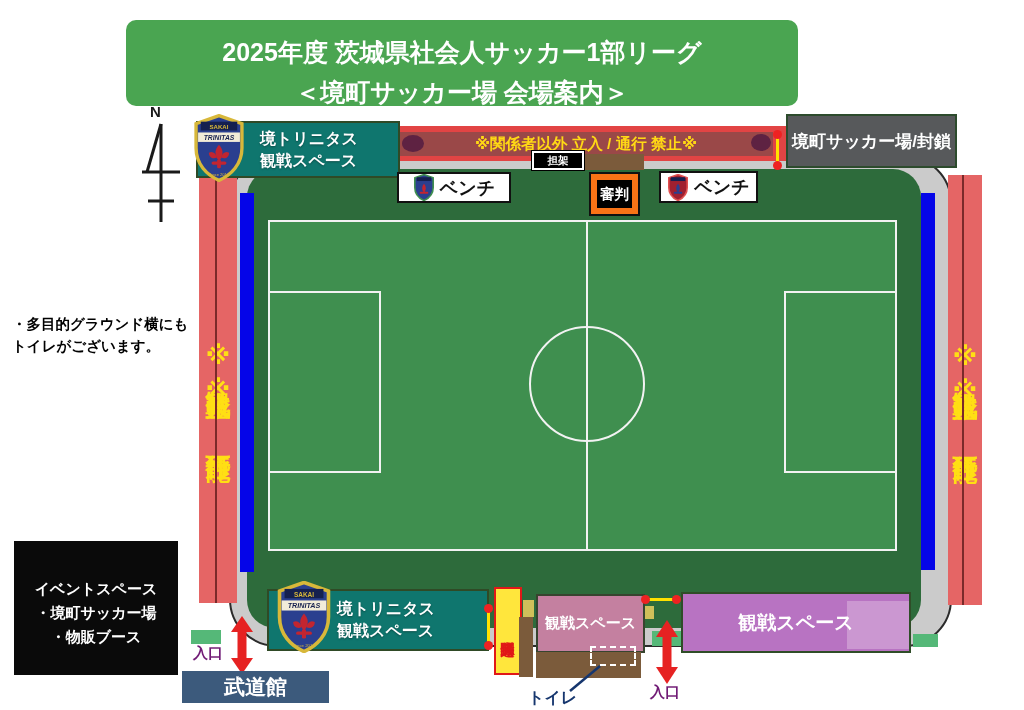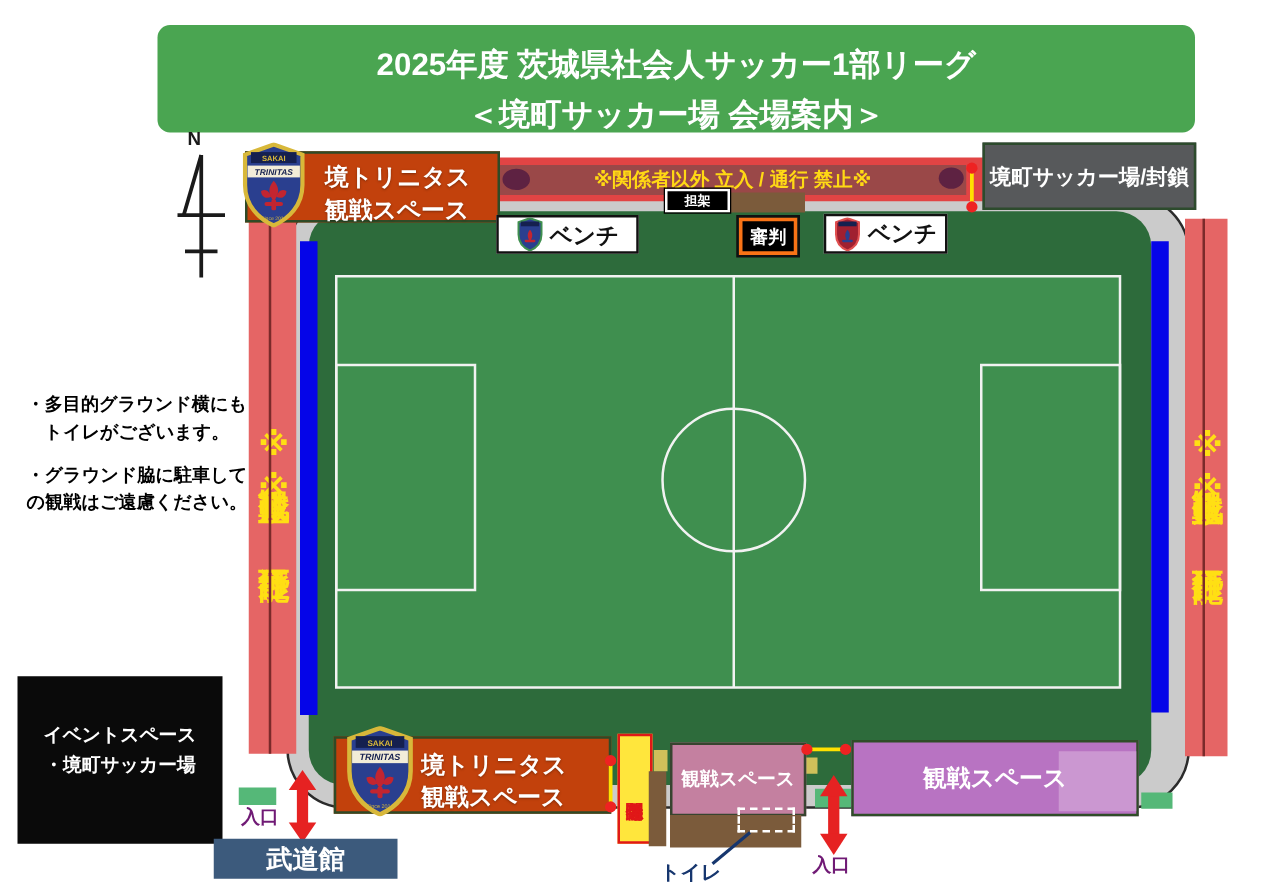--- a/index.html
+++ b/index.html
@@ -1,21 +1,21 @@
 <!DOCTYPE html>
 <html><head>
 <meta charset="utf-8">
 <style>
   html,body{margin:0;padding:0;background:#ffffff;}
   #canvas{position:relative;width:1024px;height:710px;background:#ffffff;overflow:hidden;
           font-family:"Liberation Sans","DejaVu Sans",sans-serif;}
   .abs{position:absolute;}
   .ctr{display:flex;align-items:center;justify-content:center;}
   
-  .header{left:126px;top:20px;width:830px;height:86px;background:#4aa551;border-radius:10px;
+  .header{left:126px;top:20px;width:672px;height:86px;background:#4aa551;border-radius:10px;
           color:#fff;text-align:center;font-weight:bold;font-size:25px;line-height:1.6;padding-top:12px;box-sizing:border-box;}
   
   .surround{left:229px;top:155px;width:723px;height:492px;background:#cbcbcb;border:2px solid #2b2b2b;border-radius:48px;box-sizing:border-box;}
   .field-dark{left:247px;top:169px;width:674px;height:459px;background:#2d6b3b;border-radius:28px;}
   .field-light{left:269px;top:221px;width:627px;height:329px;background:#3f8f4f;}
   svg.overlay{left:0;top:0;pointer-events:none;}
   
   .red-strip{background:#e56565;}
   .strip-text{writing-mode:vertical-rl;text-orientation:upright;color:#ffdf14;font-weight:bold;
               font-size:25px;letter-spacing:1px;line-height:1;}
@@ -29,40 +29,40 @@
   .maroon-dot{background:#5e2242;border-radius:50%;}
   .pole-line-v{width:3px;background:#ffe100;}
   .pole-line-h{height:3px;background:#ffe100;}
   .pole-dot{width:9px;height:9px;border-radius:50%;background:#ee2222;}
   
   .stretcher{left:532px;top:151px;width:52px;height:19px;background:#000;border:2px solid #fff;outline:1px solid #000;
              color:#fff;font-size:10.5px;font-weight:bold;box-sizing:border-box;}
   .brown{background:#7b5b3b;}
   .goal-box{left:786px;top:114px;width:171px;height:54px;background:#57595b;border:2px solid #2d4b2d;
             color:#fff;font-weight:bold;font-size:17px;box-sizing:border-box;}
-  .stand-green{background:#c2410c;border:2px solid #2f4a26;box-sizing:border-box;color:#fff;font-weight:bold;
-               font-size:19px;line-height:1.35;text-shadow:0 1px 2px rgba(0,0,0,.35);}
+  .stand-green{background:#0f766e;border:2px solid #2f4a26;box-sizing:border-box;color:#fff;font-weight:bold;
+               font-size:16px;line-height:1.35;text-shadow:0 1px 2px rgba(0,0,0,.35);font-family:Liberation Mono, monospace;}
   .bench{background:#fff;border:2.5px solid #111;box-sizing:border-box;color:#111;font-weight:bold;font-size:18px;gap:5px;}
-  .referee{left:591px;top:174px;width:47px;height:30px;background:#000;border:3px solid #f97316;outline:2px solid #111;
+  .referee{left:591px;top:174px;width:47px;height:40px;background:#000;border:6px solid #f97316;outline:2px solid #111;
            color:#fff;font-weight:bold;font-size:14.5px;box-sizing:border-box;}
   .notes{left:12px;top:314px;width:195px;color:#000;font-weight:bold;font-size:14.5px;line-height:1.5;}
-  .notes .para{margin-bottom:13px;text-align:center;}
+  .notes .para{margin-bottom:13px;}
   .event-box{left:14px;top:541px;width:164px;height:134px;background:#0a0a0a;color:#fff;font-weight:bold;
              font-size:15px;line-height:1.6;text-align:center;padding-top:36px;box-sizing:border-box;}
   .passage{left:494px;top:587px;width:28px;height:88px;background:#ffe63c;border:2.5px solid #e01818;box-sizing:border-box;}
   .passage span{writing-mode:vertical-rl;text-orientation:upright;color:#e01818;font-weight:bold;font-size:14px;line-height:1;}
   .pink-small{left:536px;top:594px;width:109px;height:59px;background:#c480a0;border:2px solid #37442f;box-sizing:border-box;
               color:#fff;font-weight:bold;font-size:15px;}
   .pink-large{left:681px;top:592px;width:230px;height:61px;background:#b873c2;border:2px solid #2f4d28;box-sizing:border-box;
               color:#fff;font-weight:bold;font-size:19px;}
   .pink-inner{left:845px;top:599px;width:62px;height:48px;background:#cb97d1;}
   .dashed-rect{left:590px;top:646px;width:46px;height:20px;border:2px dashed #fff;box-sizing:border-box;}
   .toilet-label{left:528px;top:688px;color:#16366e;font-weight:bold;font-size:16px;}
   .entrance-label{color:#701a75;font-weight:bold;font-size:15px;}
-  .budokan{left:171px;top:671px;width:147px;height:32px;background:#3c5a7c;color:#fff;font-weight:bold;font-size:21px;}
+  .budokan{left:182px;top:671px;width:147px;height:32px;background:#3c5a7c;color:#fff;font-weight:bold;font-size:21px;}
   .small-green{background:#55b878;}
   .tan{background:#cfc05a;}
   .compass-n{left:150px;top:103px;color:#1a1a1a;font-weight:bold;font-size:15px;}
 </style>
 </head>
 <body>
 
 <div id="canvas">
 
   <div class="abs header">
@@ -167,29 +167,26 @@
         </g>
     </svg>
     <span>ベンチ</span>
   </div>
 
   <div class="abs notes">
     <div class="para">
       <div>・多目的グラウンド横にも</div>
       <div>トイレがございます。</div>
     </div>
-    <div class="para">
-      <div>・グラウンド脇に駐車して</div>
-      <div>の観戦はご遠慮ください。</div>
-    </div>
   </div>
 
   <div class="abs event-box">
     <div>イベントスペース</div>
     <div>・境町サッカー場</div>
+    <div>・物販ブース</div>
   </div>
 
   <div class="abs stand-green" style="left:267px;top:589px;width:222px;height:62px;padding:9px 0 0 68px;">
     <div>境トリニタス</div>
     <div>観戦スペース</div>
   </div>
   <svg class="abs" style="left:275px;top:581px;" width="58" height="72" viewBox="0 0 40 50">
     <path d="M20 1 L37 7 V25 C37 37 29 45 20 49 C11 45 3 37 3 25 V7 Z" fill="#2a3f8f" stroke="#d8b83a" stroke-width="2.5"></path>
     <rect x="6.5" y="5.5" width="27" height="6.5" fill="#15204f"></rect>
     <text x="20" y="10.8" text-anchor="middle" font-size="4.5" fill="#d8b83a" font-weight="bold">SAKAI</text>

